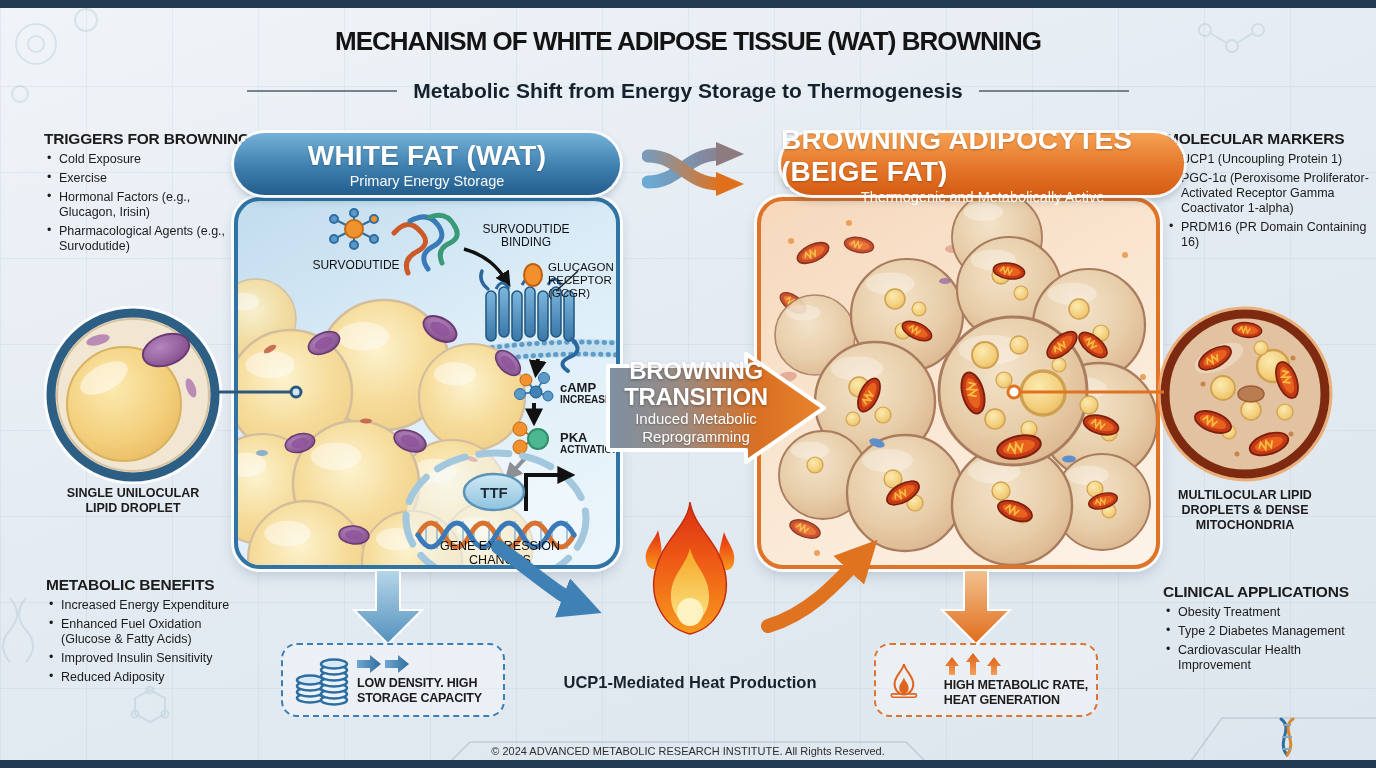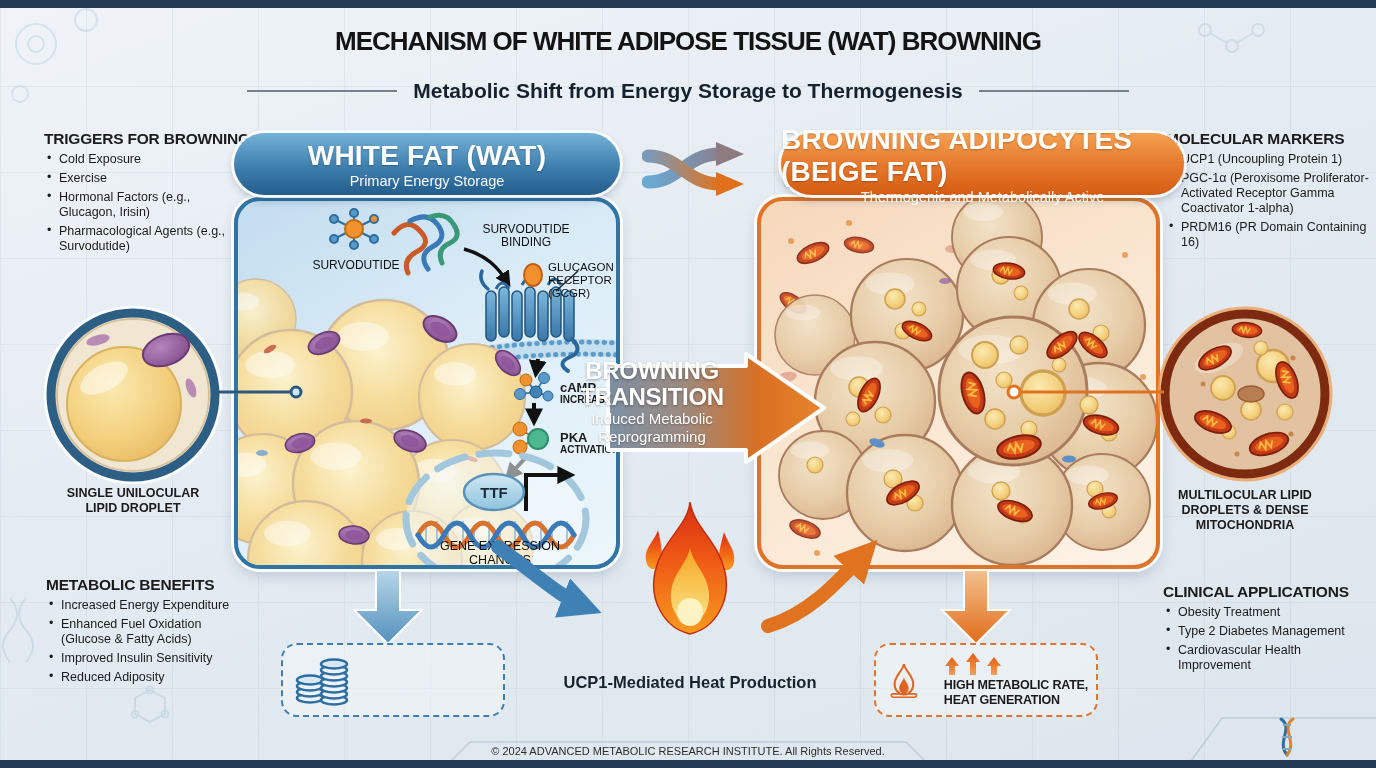--- a/index.html
+++ b/index.html
@@ -43,21 +43,21 @@
   .lab span{display:block;white-space:nowrap;}
   .sig{position:absolute;z-index:3;}
   .sig .n{font-size:13px;font-weight:800;line-height:1;}
   .sig .u{font-size:10px;font-weight:600;line-height:1.2;}
 
   .over{position:absolute;z-index:6;pointer-events:none;}
   .inset{position:absolute;z-index:4;}
   .inset-label{position:absolute;z-index:4;font-weight:800;font-size:12.5px;line-height:1.18;text-align:center;}
   .inset-label span{display:block;text-align:center;}
 
-  .trans-text{position:absolute;left:570px;top:358px;width:164px;z-index:4;text-align:center;color:#fff;}
+  .trans-text{position:absolute;left:614px;top:358px;width:164px;z-index:4;text-align:center;color:#fff;}
   .trans-text .big{display:block;font-size:24px;font-weight:800;line-height:1.08;text-shadow:0 1px 3px rgba(0,0,0,.35);letter-spacing:-0.3px;}
   .trans-text .small{display:block;font-size:15px;font-weight:500;line-height:1.22;text-shadow:0 1px 2px rgba(0,0,0,.3);}
   .trans-text .small:first-of-type{margin-top:4px;}
 
   .thermo{position:absolute;left:510px;top:669px;width:360px;text-align:center;z-index:4;}
   .thermo .t{font-size:31px;font-weight:800;letter-spacing:.3px;line-height:1;}
   .thermo .s{font-size:16.5px;font-weight:600;margin-top:4px;color:#16222d;}
 
   .callout{position:absolute;height:74px;width:224px;border-radius:16px;z-index:3;box-sizing:border-box;
     background:rgba(255,255,255,.35);display:flex;align-items:center;padding:6px 8px 6px 12px;}
@@ -588,20 +588,30 @@
           <ellipse cx="15" cy="26" rx="13" ry="4.5" fill="#d7e9f5"></ellipse>
         <ellipse cx="39" cy="46" rx="13" ry="4.5"></ellipse>
           <ellipse cx="39" cy="40" rx="13" ry="4.5"></ellipse>
         <ellipse cx="39" cy="34" rx="13" ry="4.5"></ellipse>
           <ellipse cx="39" cy="28" rx="13" ry="4.5"></ellipse>
         <ellipse cx="39" cy="22" rx="13" ry="4.5"></ellipse>
           <ellipse cx="39" cy="16" rx="13" ry="4.5"></ellipse>
         <ellipse cx="39" cy="10" rx="13" ry="4.5" fill="#d7e9f5"></ellipse>
       </g>
     </svg>
+    <div class="right-col">
+      <svg width="58" height="18" viewBox="0 0 58 18" style="margin-bottom:3px">
+        <polygon points="0,5 13,5 13,0 24,9 13,18 13,13 0,13" fill="url(#arrBlu)"></polygon>
+        <polygon points="28,5 41,5 41,0 52,9 41,18 41,13 28,13" fill="url(#arrBlu)"></polygon>
+      </svg>
+      <div class="txt">
+        <span style="display:block">LOW DENSITY. HIGH</span>
+        <span style="display:block">STORAGE CAPACITY</span>
+      </div>
+    </div>
   </div>
 
   <div class="callout callout-orange">
     <svg width="48" height="56" viewBox="0 0 48 56">
       <path d="M24,4 C 22,14 12,20 10,32 C 9,42 15,49 24,50 C 33,49 39,42 38,32 C 36,20 26,14 24,4 Z" fill="none" stroke="#e0641f" stroke-width="3"></path>
       <path d="M24,24 C 22,31 17,34 17,40 C 17,45 20,48 24,48 C 28,48 31,45 31,40 C 31,34 26,31 24,24 Z" fill="#e0641f"></path>
       <rect x="5" y="49" width="38" height="5" rx="2.5" fill="none" stroke="#e0641f" stroke-width="2.5"></rect>
     </svg>
     <div class="right-col">
       <svg width="62" height="22" viewBox="0 0 62 22" style="margin-bottom:3px">

